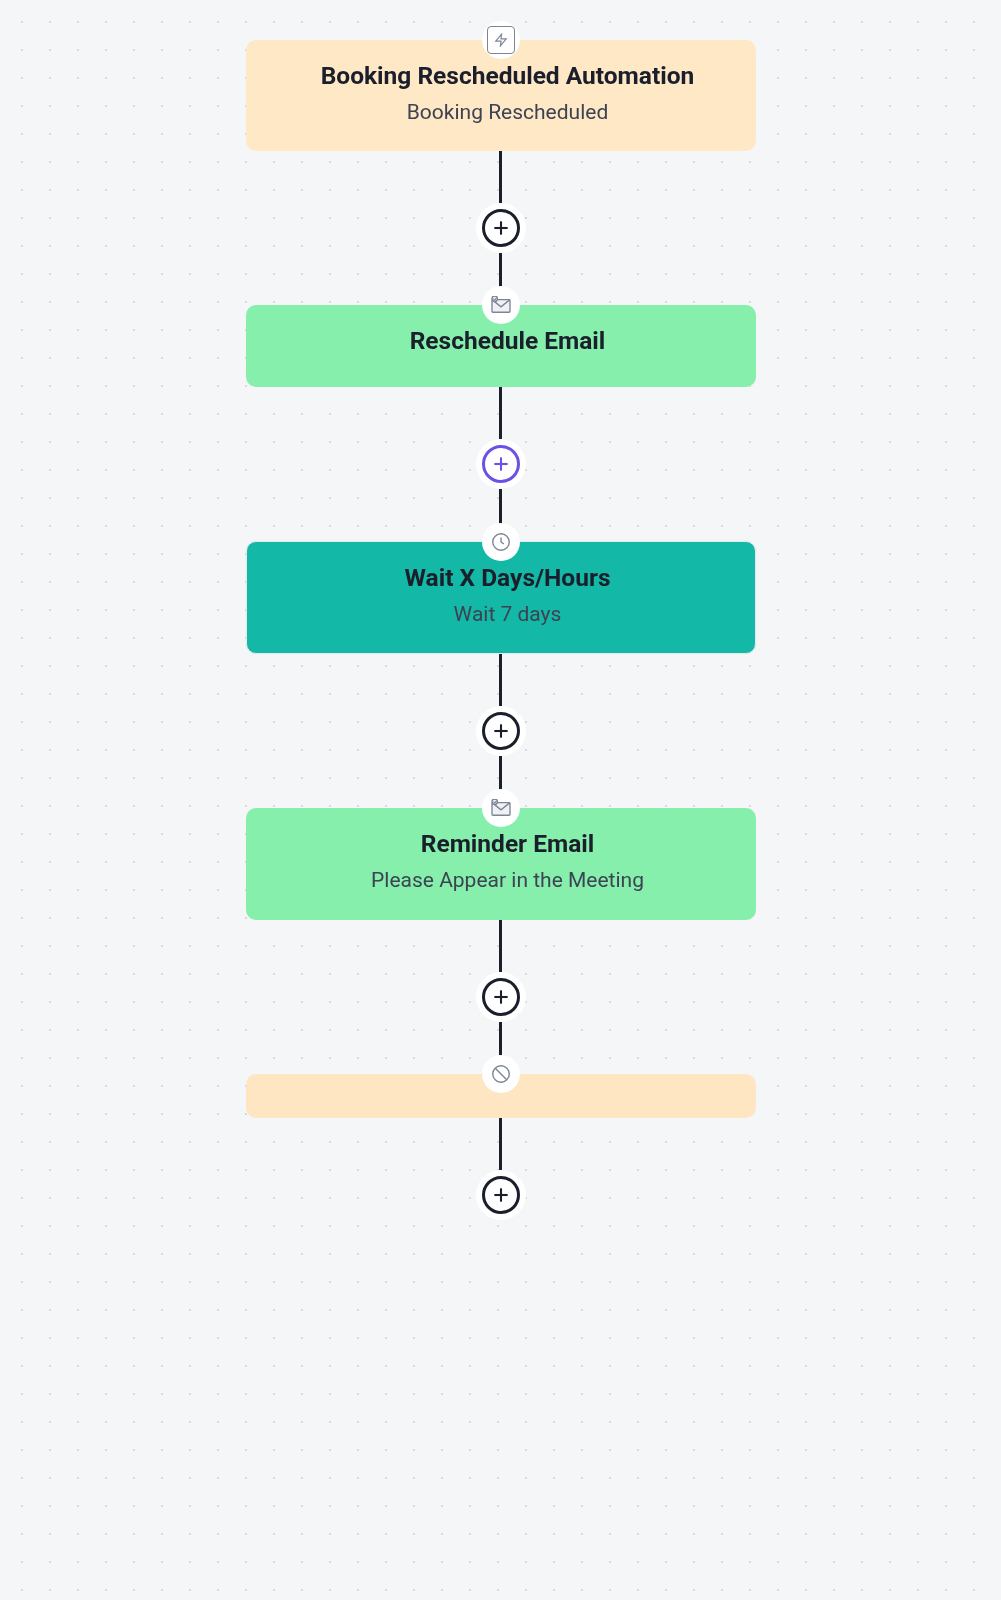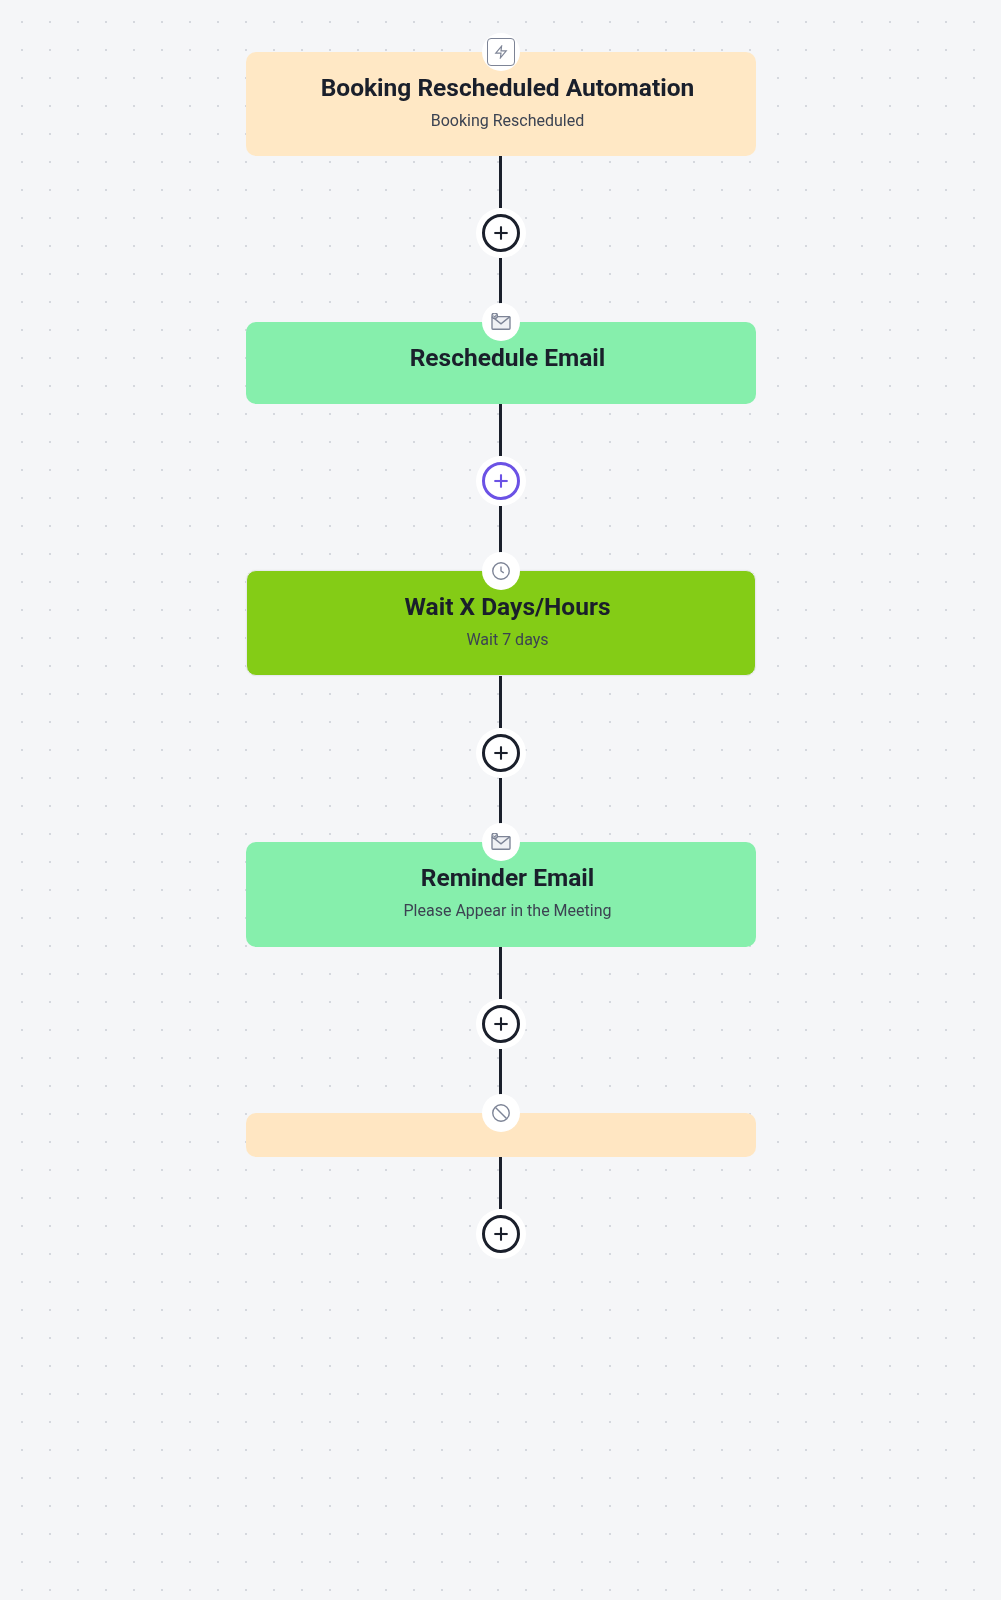--- a/index.html
+++ b/index.html
@@ -29,45 +29,44 @@
     flex-direction: column;
     align-items: center;
   }
   .node {
     width: 510px;
     border-radius: 10px;
     padding: 20px 22px 24px 36px;
     text-align: center;
     position: relative;
     cursor: pointer;
-    margin-top: 12px;
   }
   .node-orange {
     background: #ffe8c5;
   }
   .node-blue {
     background: #86efac;
   }
   .node-white {
-    background: #84cc16;
+    background: #14b8a6;
     border: 1px solid #e7e9ee;
     box-shadow: 0 0 0 1px rgba(0,0,0,0.01);
   }
   .node-orange-end {
      background: #ffe6c2;
   }
   .node-title {
     font-size: 24.5px;
     font-weight: 700;
     color: #1a1f2b;
     margin-bottom: 6px;
     line-height: 1.3;
   }
   .node-subtitle {
-    font-size: 16px;
+    font-size: 21px;
     font-weight: 400;
     color: #3c4352;
     line-height: 1.4;
   }
   .icon-badge {
     width: 38px;
     height: 38px;
     background: #ffffff;
     border-radius: 50%;
     display: flex;

